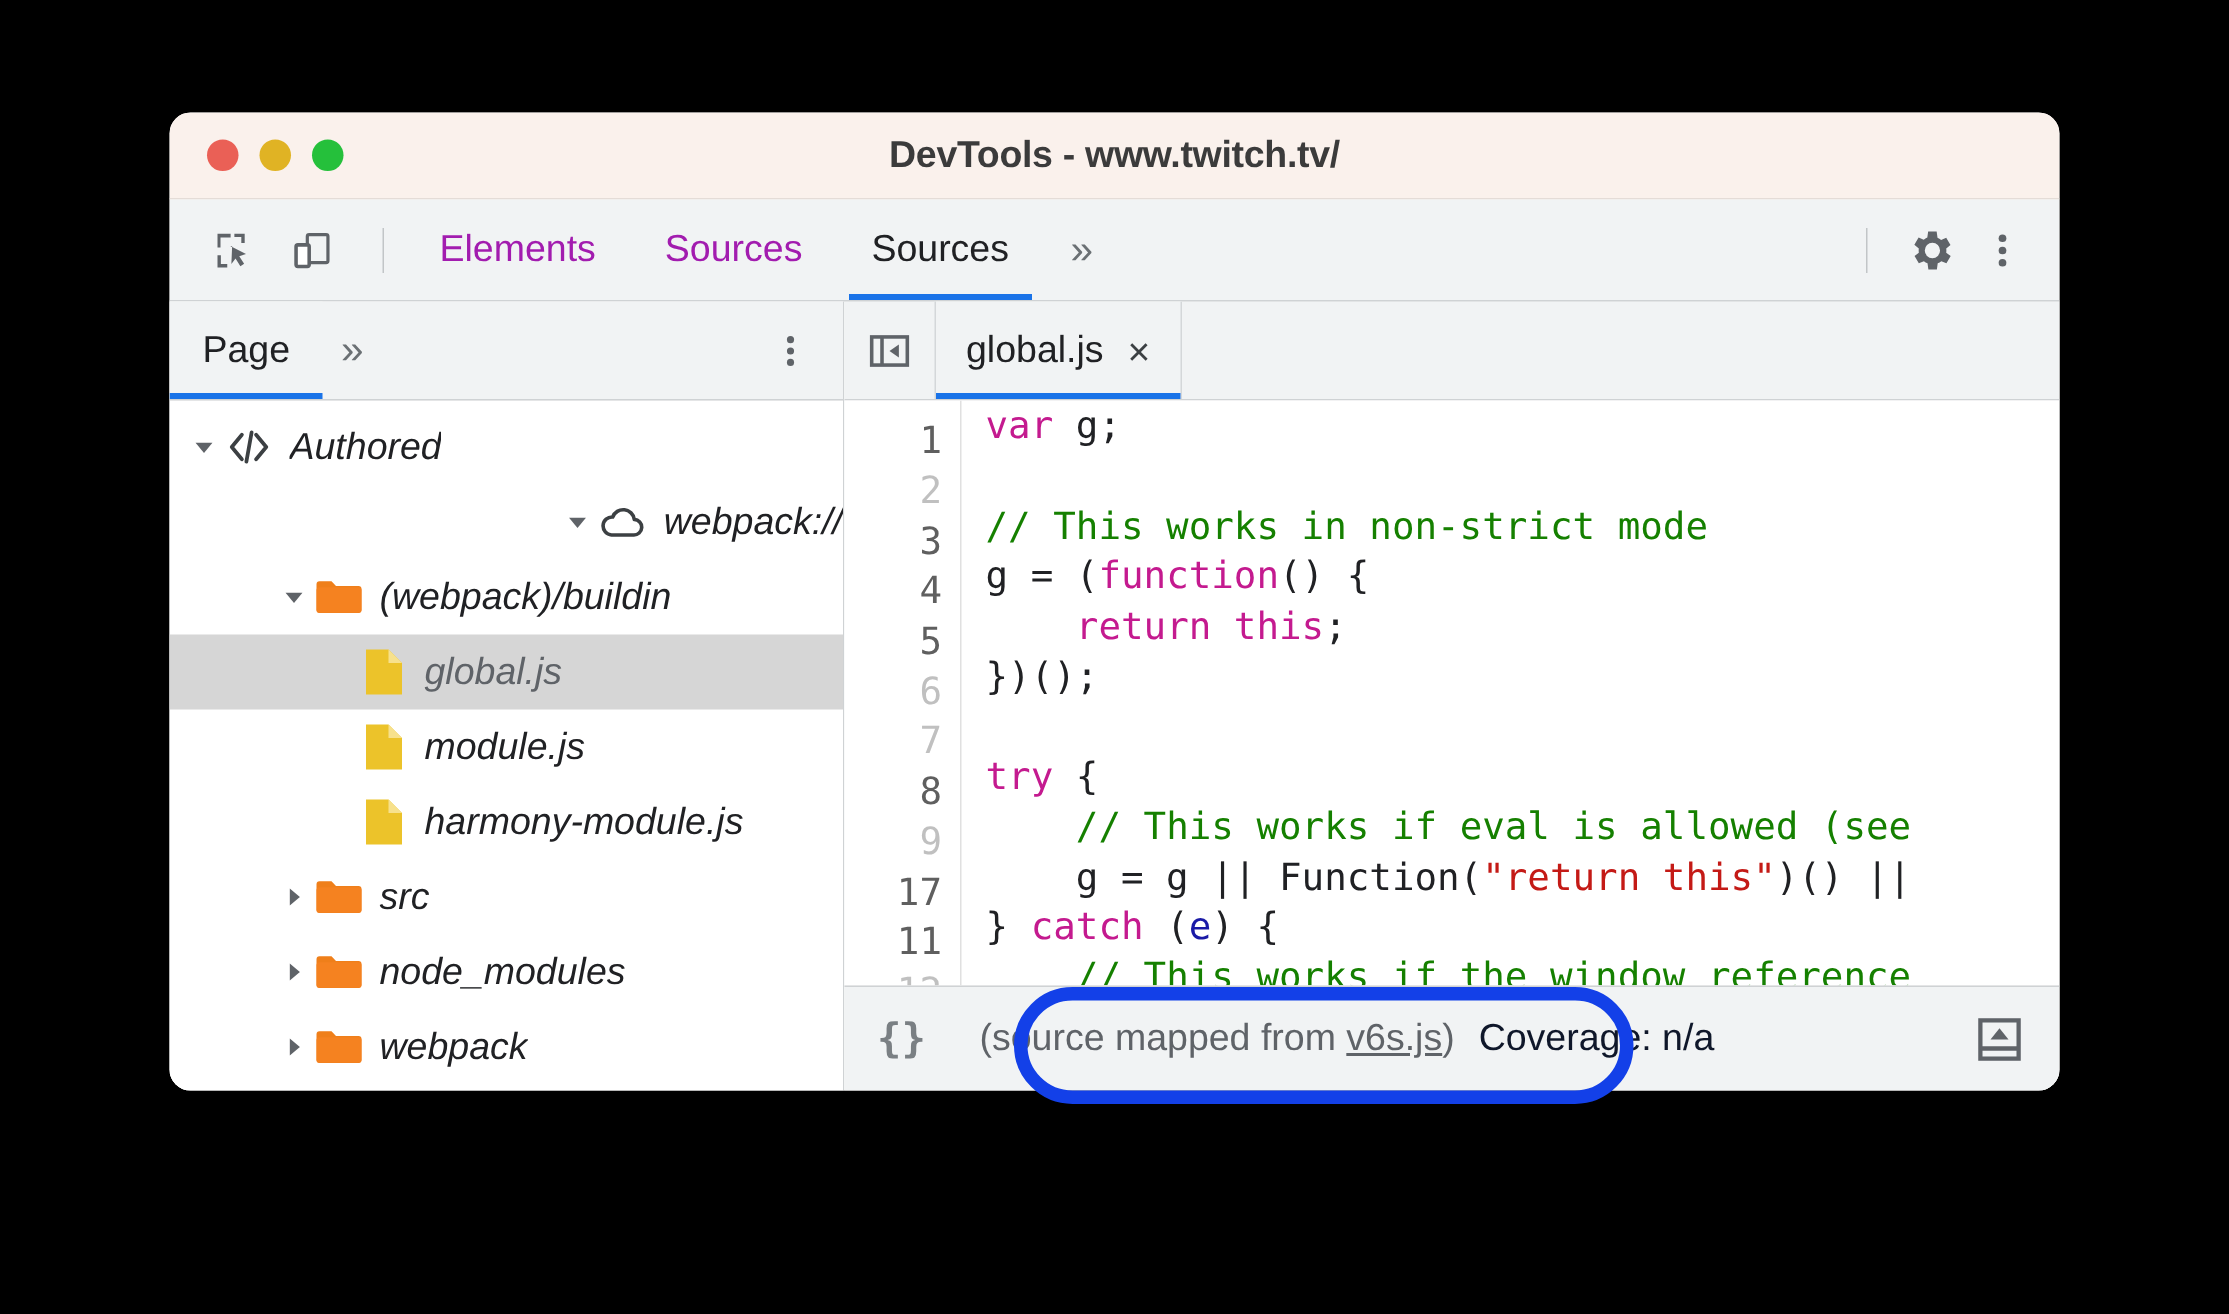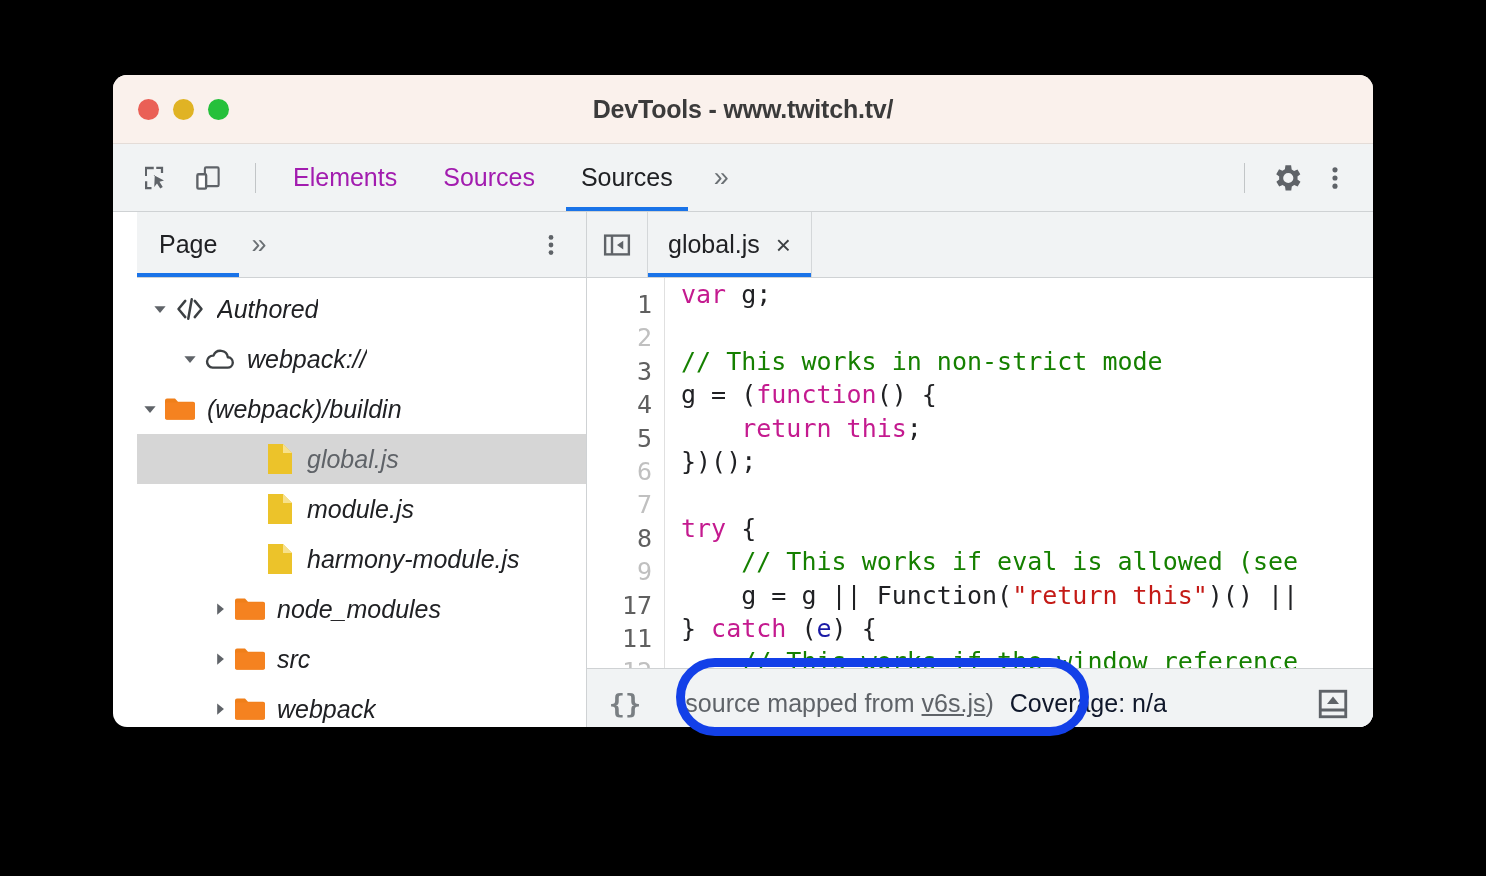--- a/index.html
+++ b/index.html
@@ -27,21 +27,21 @@
     width: 1260px;
     height: 652px;
     border-radius: 14px;
     overflow: hidden;
     background: #ffffff;
   }
 
   
   .titlebar {
     position: relative;
-    height: 69px;
+    height: 58px;
     background: #faf1ec;
     border-bottom: 1px solid #e4dcd7;
     display: flex;
     align-items: center;
   }
   .traffic {
     display: flex;
     align-items: center;
     gap: 14px;
     padding-left: 25px;
@@ -116,21 +116,20 @@
     height: calc(652px - 58px - 68px);
   }
 
   
   .navigator {
     width: 450px;
     background: #ffffff;
     border-right: 1px solid #cfd2d4;
     display: flex;
     flex-direction: column;
-    margin-left: 24px;
   }
   .nav-tabbar {
     position: relative;
     height: 66px;
     background: #f1f3f4;
     border-bottom: 1px solid #cfd2d4;
     display: flex;
     align-items: center;
   }
   .nav-tab {
@@ -414,35 +413,35 @@
             <span class="row-icon">
               <svg width="30" height="30" viewBox="0 0 24 24">
                 <path d="M8.2 5.5L2.8 12l5.4 6.5" fill="none" stroke="#3c4043" stroke-width="2" stroke-linecap="round" stroke-linejoin="round"></path>
                 <path d="M15.8 5.5L21.2 12l-5.4 6.5" fill="none" stroke="#3c4043" stroke-width="2" stroke-linecap="round" stroke-linejoin="round"></path>
                 <path d="M13.4 4.2l-2.8 15.6" fill="none" stroke="#3c4043" stroke-width="2" stroke-linecap="round"></path>
               </svg>
             </span>
             <span class="row-label">Authored</span>
           </div>
 
-          <div class="tree-row" style="padding-left:40px;">
+          <div class="tree-row" style="padding-left:40px;justify-content:flex-end;">
             <span class="twisty">
               <svg width="18" height="18" viewBox="0 0 16 16">
                   <path d="M3 5.5h10L8 11.5z" fill="#5f6368"></path>
                 </svg>
             </span>
             <span class="row-icon">
               <svg width="32" height="32" viewBox="0 0 24 24">
                 <path d="M6.5 18.5h11a3.9 3.9 0 00.4-7.8 5.6 5.6 0 00-10.8-1.2 3.8 3.8 0 00-.6 9z" fill="none" stroke="#3c4043" stroke-width="1.8" stroke-linejoin="round"></path>
               </svg>
             </span>
             <span class="row-label">webpack://</span>
           </div>
 
-          <div class="tree-row" style="">
+          <div class="tree-row" style="padding-left:70px;">
             <span class="twisty">
               <svg width="18" height="18" viewBox="0 0 16 16">
                   <path d="M3 5.5h10L8 11.5z" fill="#5f6368"></path>
                 </svg>
             </span>
             <span class="row-icon">
               <svg width="32" height="26" viewBox="0 0 32 26">
                 <path d="M1 4.5a2 2 0 012-2h8l3 3.2h15a2 2 0 012 2v14a2 2 0 01-2 2H3a2 2 0 01-2-2z" fill="#ef7f1a"></path>
                 <path d="M1 8.5a2 2 0 012-2h26a2 2 0 012 2v13a2 2 0 01-2 2H3a2 2 0 01-2-2z" fill="#f58220"></path>
               </svg>
@@ -488,36 +487,36 @@
               <svg width="18" height="18" viewBox="0 0 16 16">
                   <path d="M5.5 3v10l6-5z" fill="#5f6368"></path>
                 </svg>
             </span>
             <span class="row-icon">
               <svg width="32" height="26" viewBox="0 0 32 26">
                 <path d="M1 4.5a2 2 0 012-2h8l3 3.2h15a2 2 0 012 2v14a2 2 0 01-2 2H3a2 2 0 01-2-2z" fill="#ef7f1a"></path>
                 <path d="M1 8.5a2 2 0 012-2h26a2 2 0 012 2v13a2 2 0 01-2 2H3a2 2 0 01-2-2z" fill="#f58220"></path>
               </svg>
             </span>
-            <span class="row-label">node_modules</span>
+            <span class="row-label">src</span>
           </div>
 
           <div class="tree-row" style="padding-left:70px;">
             <span class="twisty">
               <svg width="18" height="18" viewBox="0 0 16 16">
                   <path d="M5.5 3v10l6-5z" fill="#5f6368"></path>
                 </svg>
             </span>
             <span class="row-icon">
               <svg width="32" height="26" viewBox="0 0 32 26">
                 <path d="M1 4.5a2 2 0 012-2h8l3 3.2h15a2 2 0 012 2v14a2 2 0 01-2 2H3a2 2 0 01-2-2z" fill="#ef7f1a"></path>
                 <path d="M1 8.5a2 2 0 012-2h26a2 2 0 012 2v13a2 2 0 01-2 2H3a2 2 0 01-2-2z" fill="#f58220"></path>
               </svg>
             </span>
-            <span class="row-label">src</span>
+            <span class="row-label">node_modules</span>
           </div>
 
           <div class="tree-row" style="padding-left:70px;">
             <span class="twisty">
               <svg width="18" height="18" viewBox="0 0 16 16">
                   <path d="M5.5 3v10l6-5z" fill="#5f6368"></path>
                 </svg>
             </span>
             <span class="row-icon">
               <svg width="32" height="26" viewBox="0 0 32 26">

